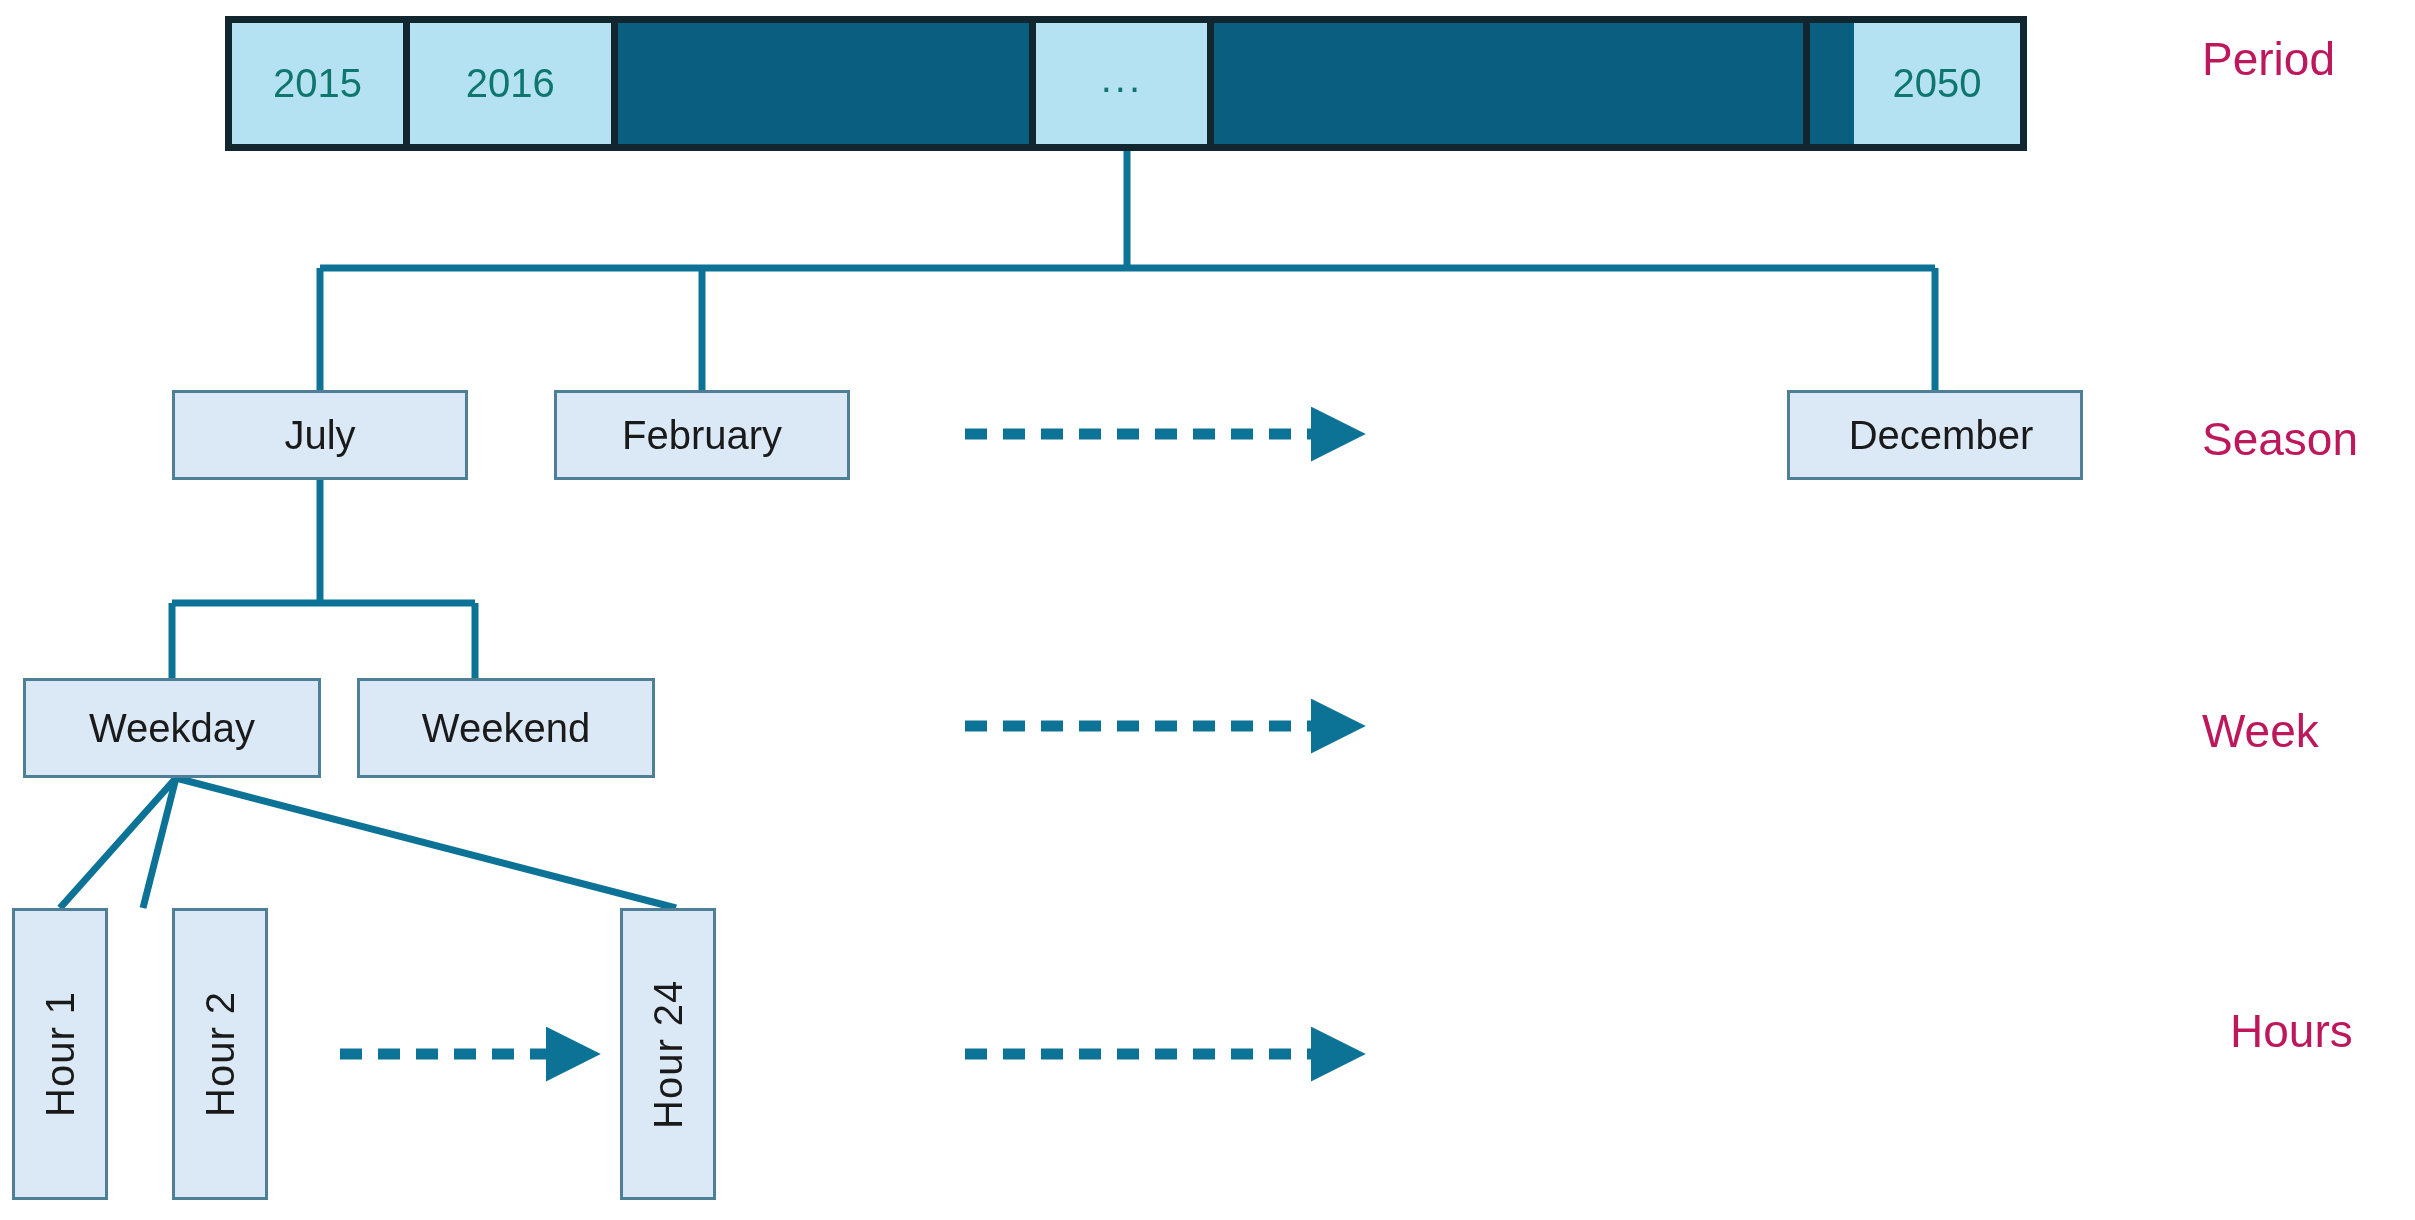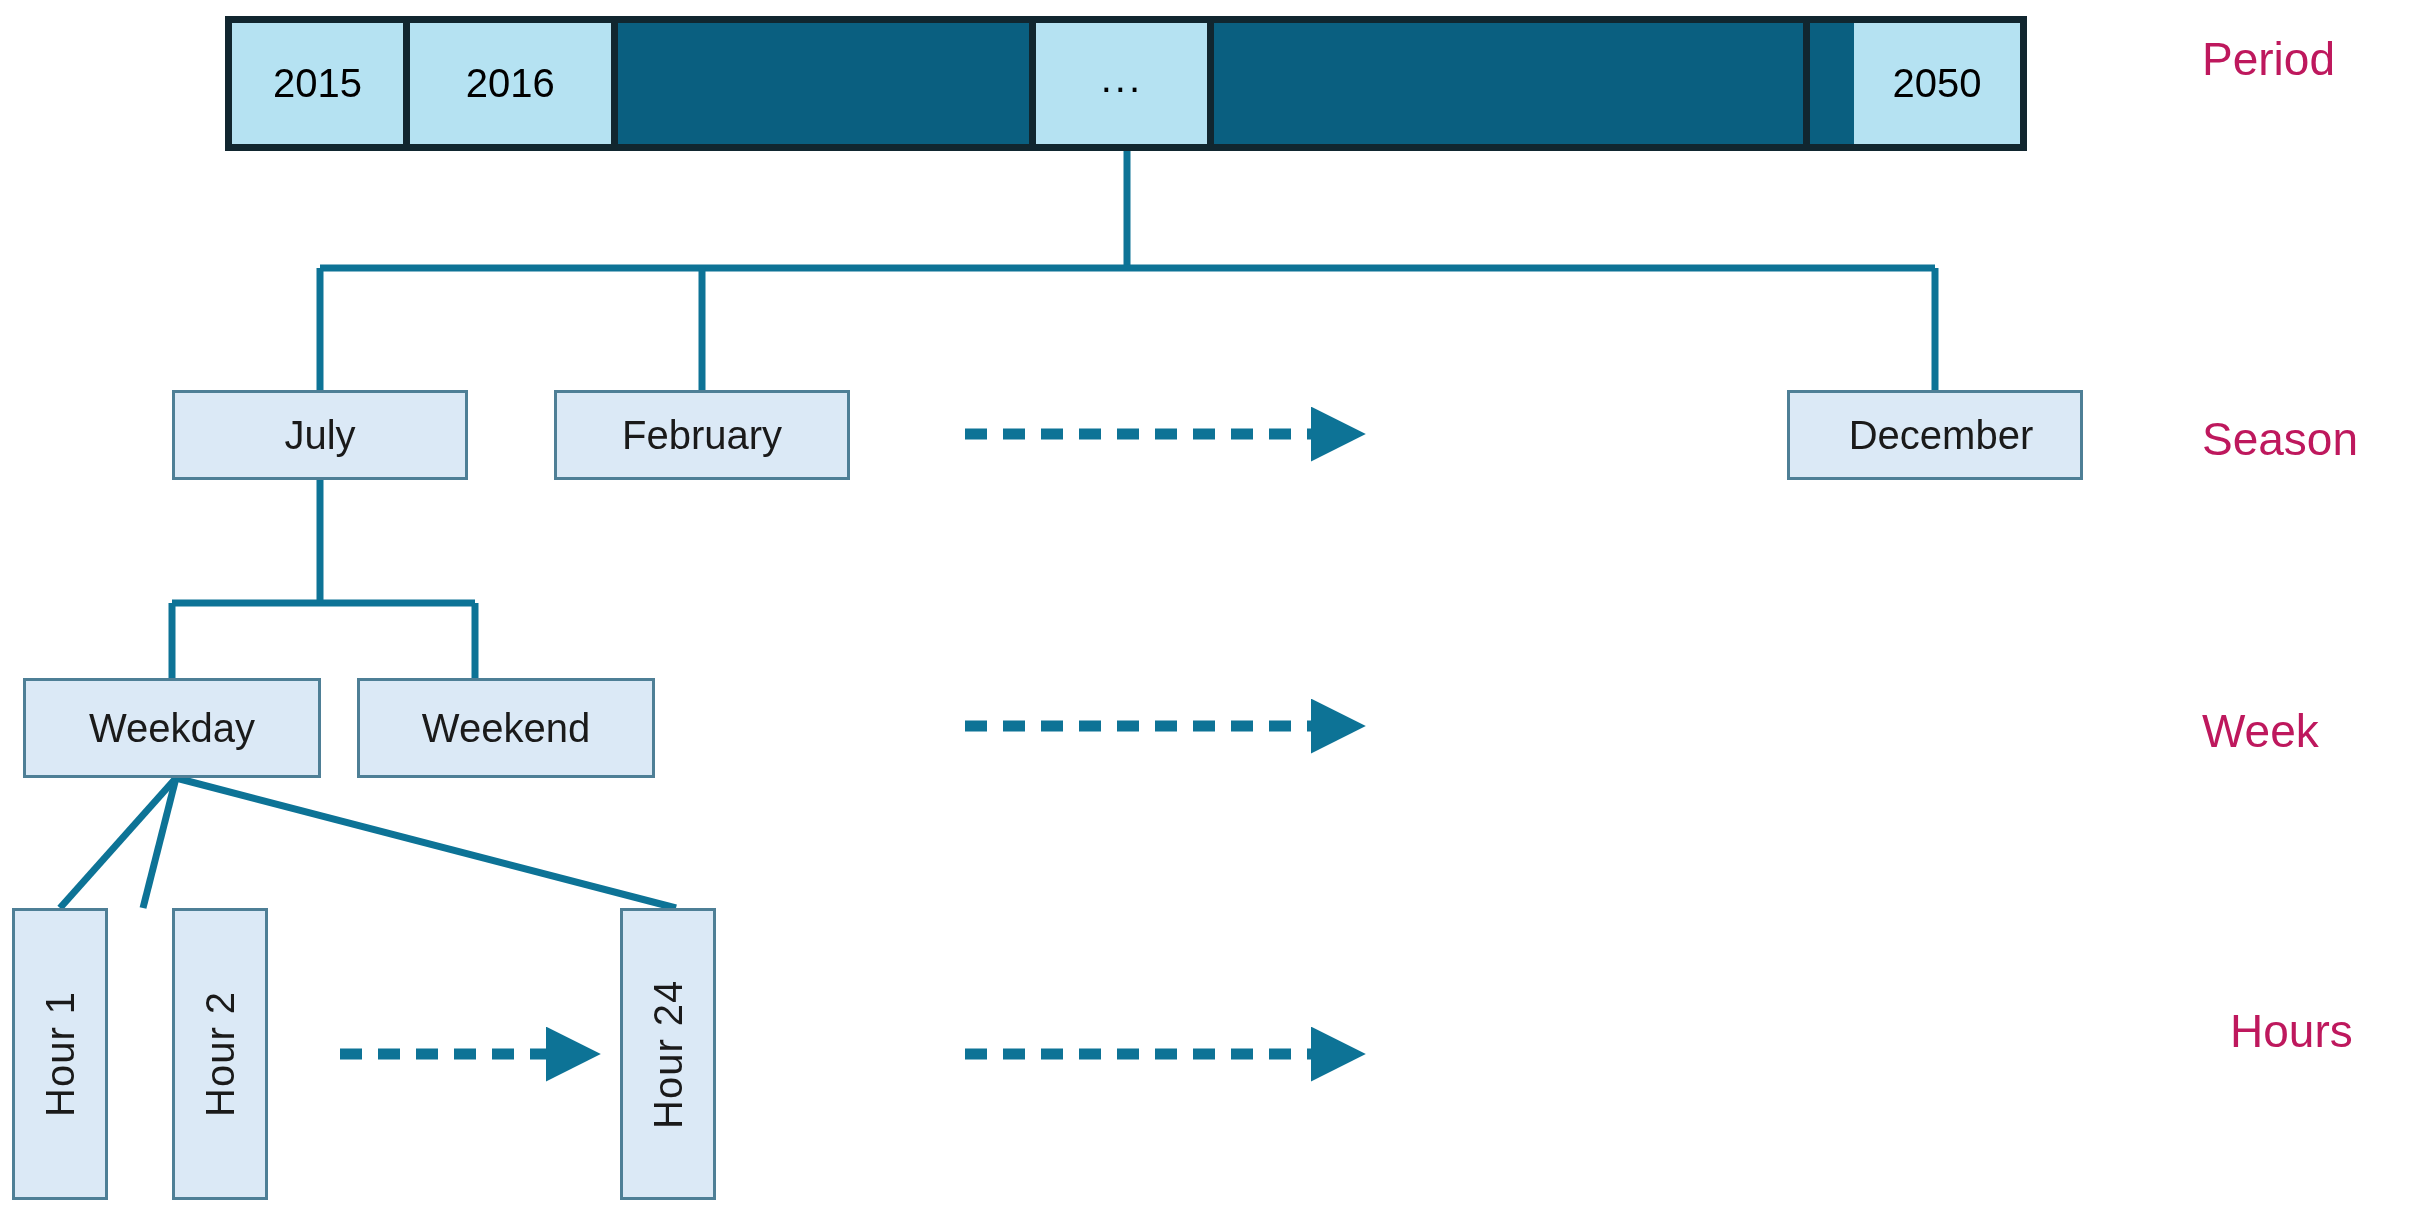--- a/index.html
+++ b/index.html
@@ -39,21 +39,21 @@
     display: flex;
     align-items: stretch;
     z-index: 3;
   }
   .period-cell {
     box-sizing: border-box;
     display: flex;
     align-items: center;
     justify-content: center;
     font-size: 40px;
-    color: #000000;
+    color: #0f766e;
     border-right: 7px solid #11262f;
   }
   .period-cell:last-child { border-right: none; margin-left: 44px; }
   .period-cell.light { background: #b5e2f2; }
   .period-cell.dark  { background: #0a5f80; }
   .period-cell.ellipsis {
     letter-spacing: 3px;
     padding-bottom: 10px;
   }
 

